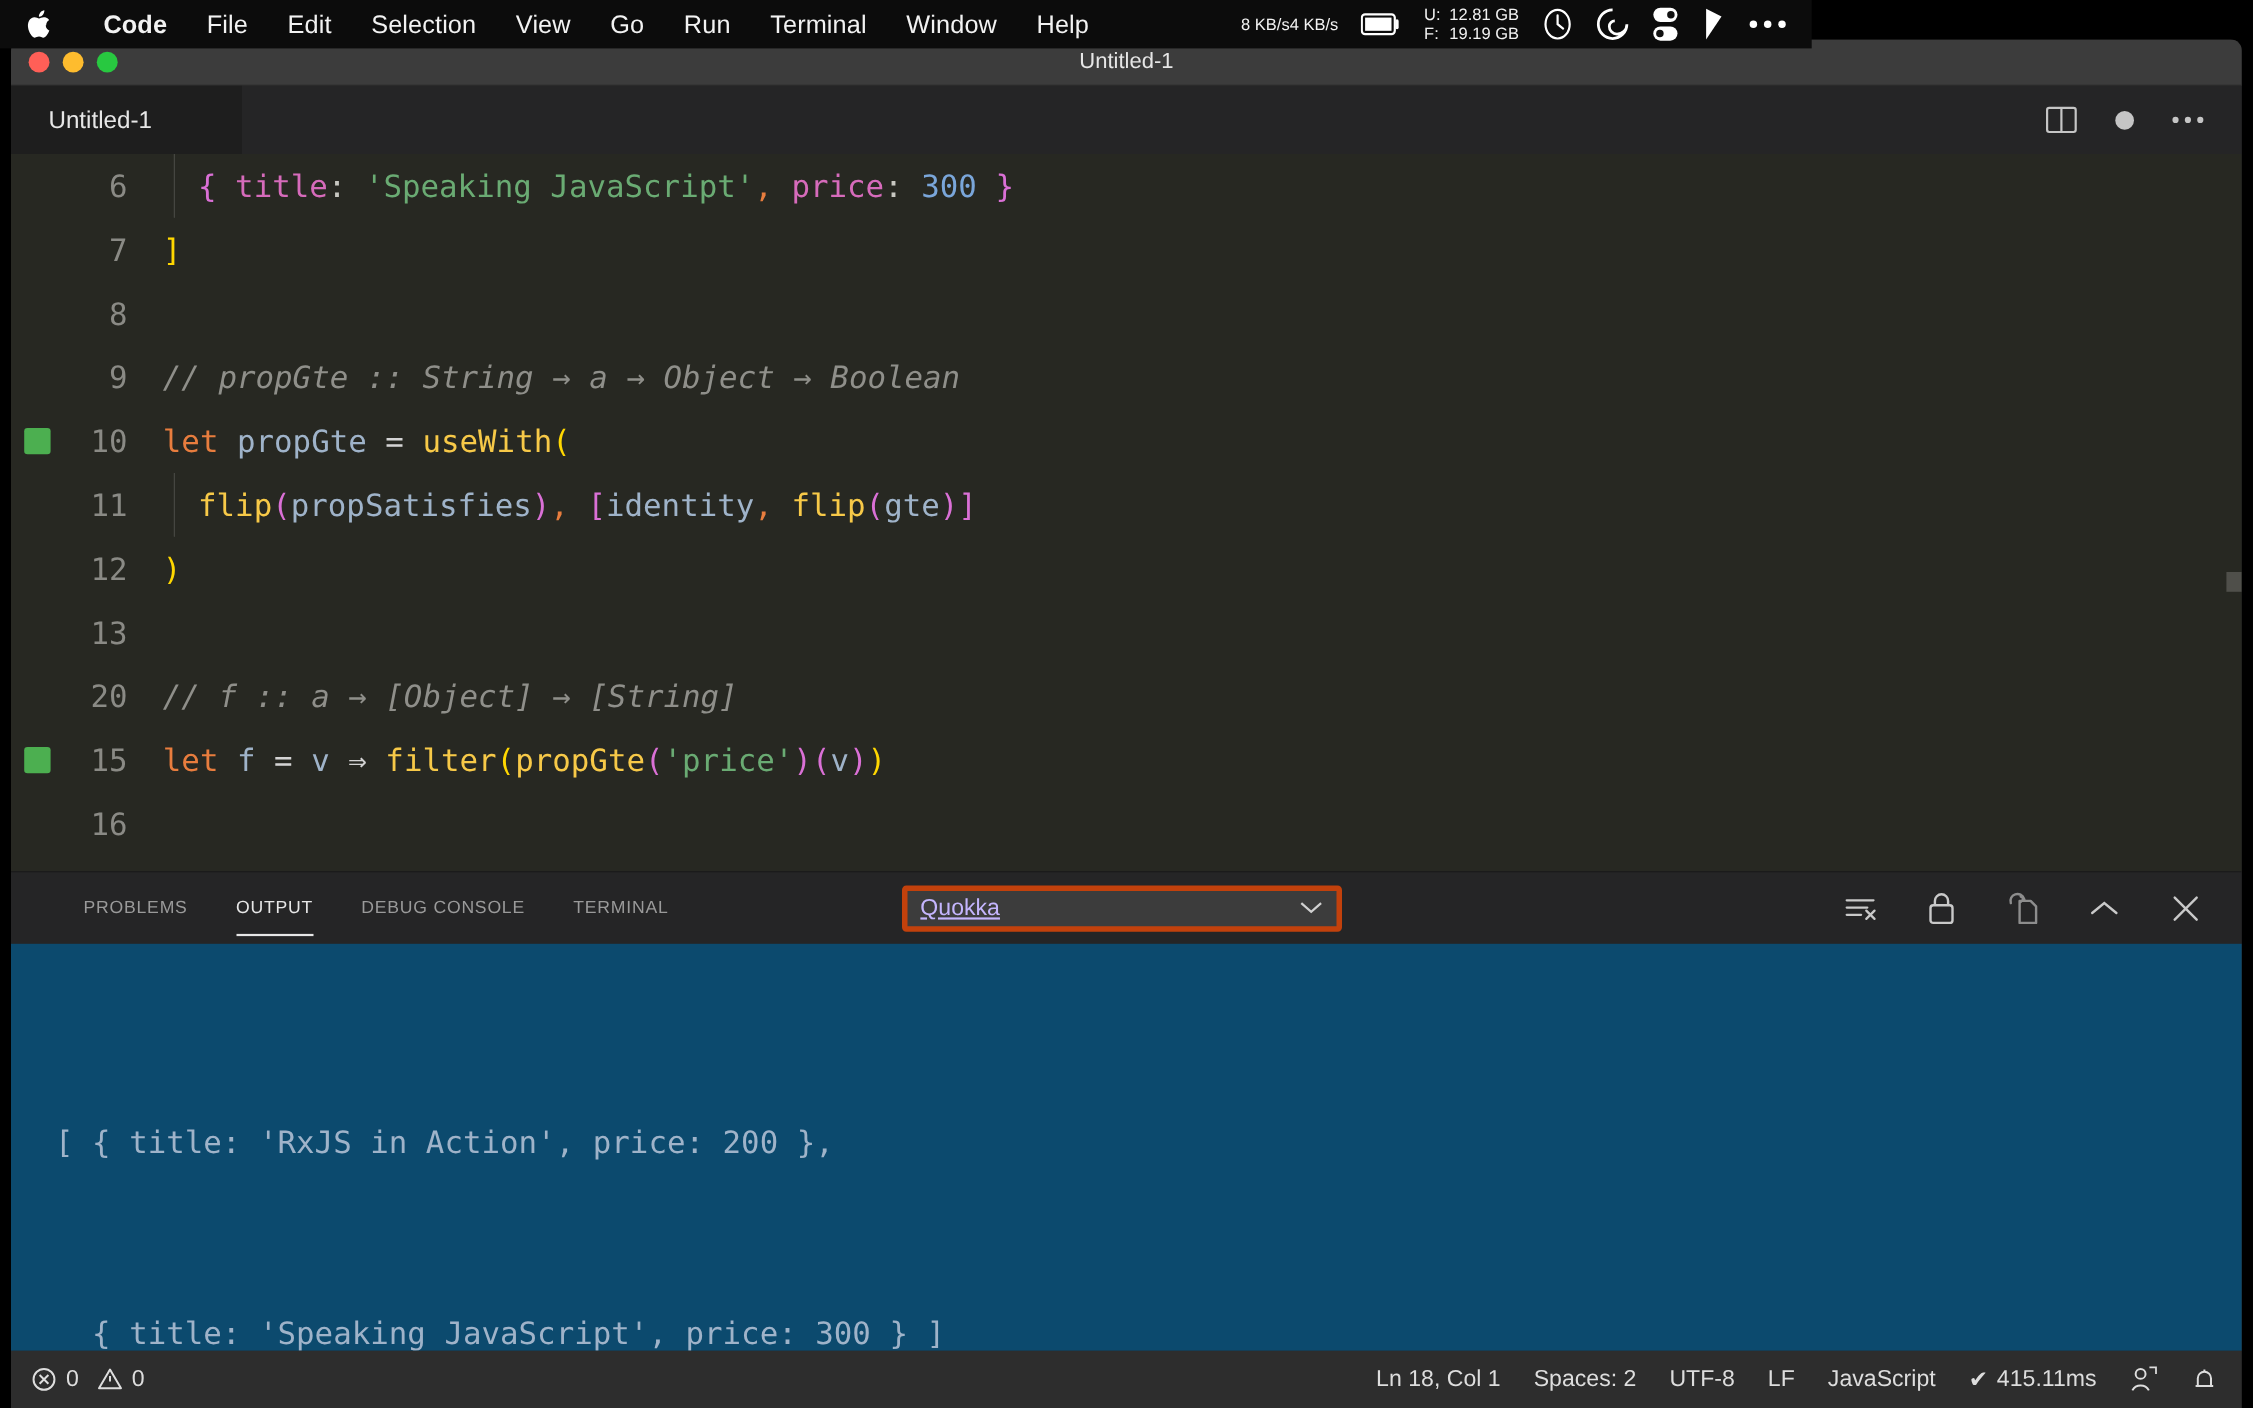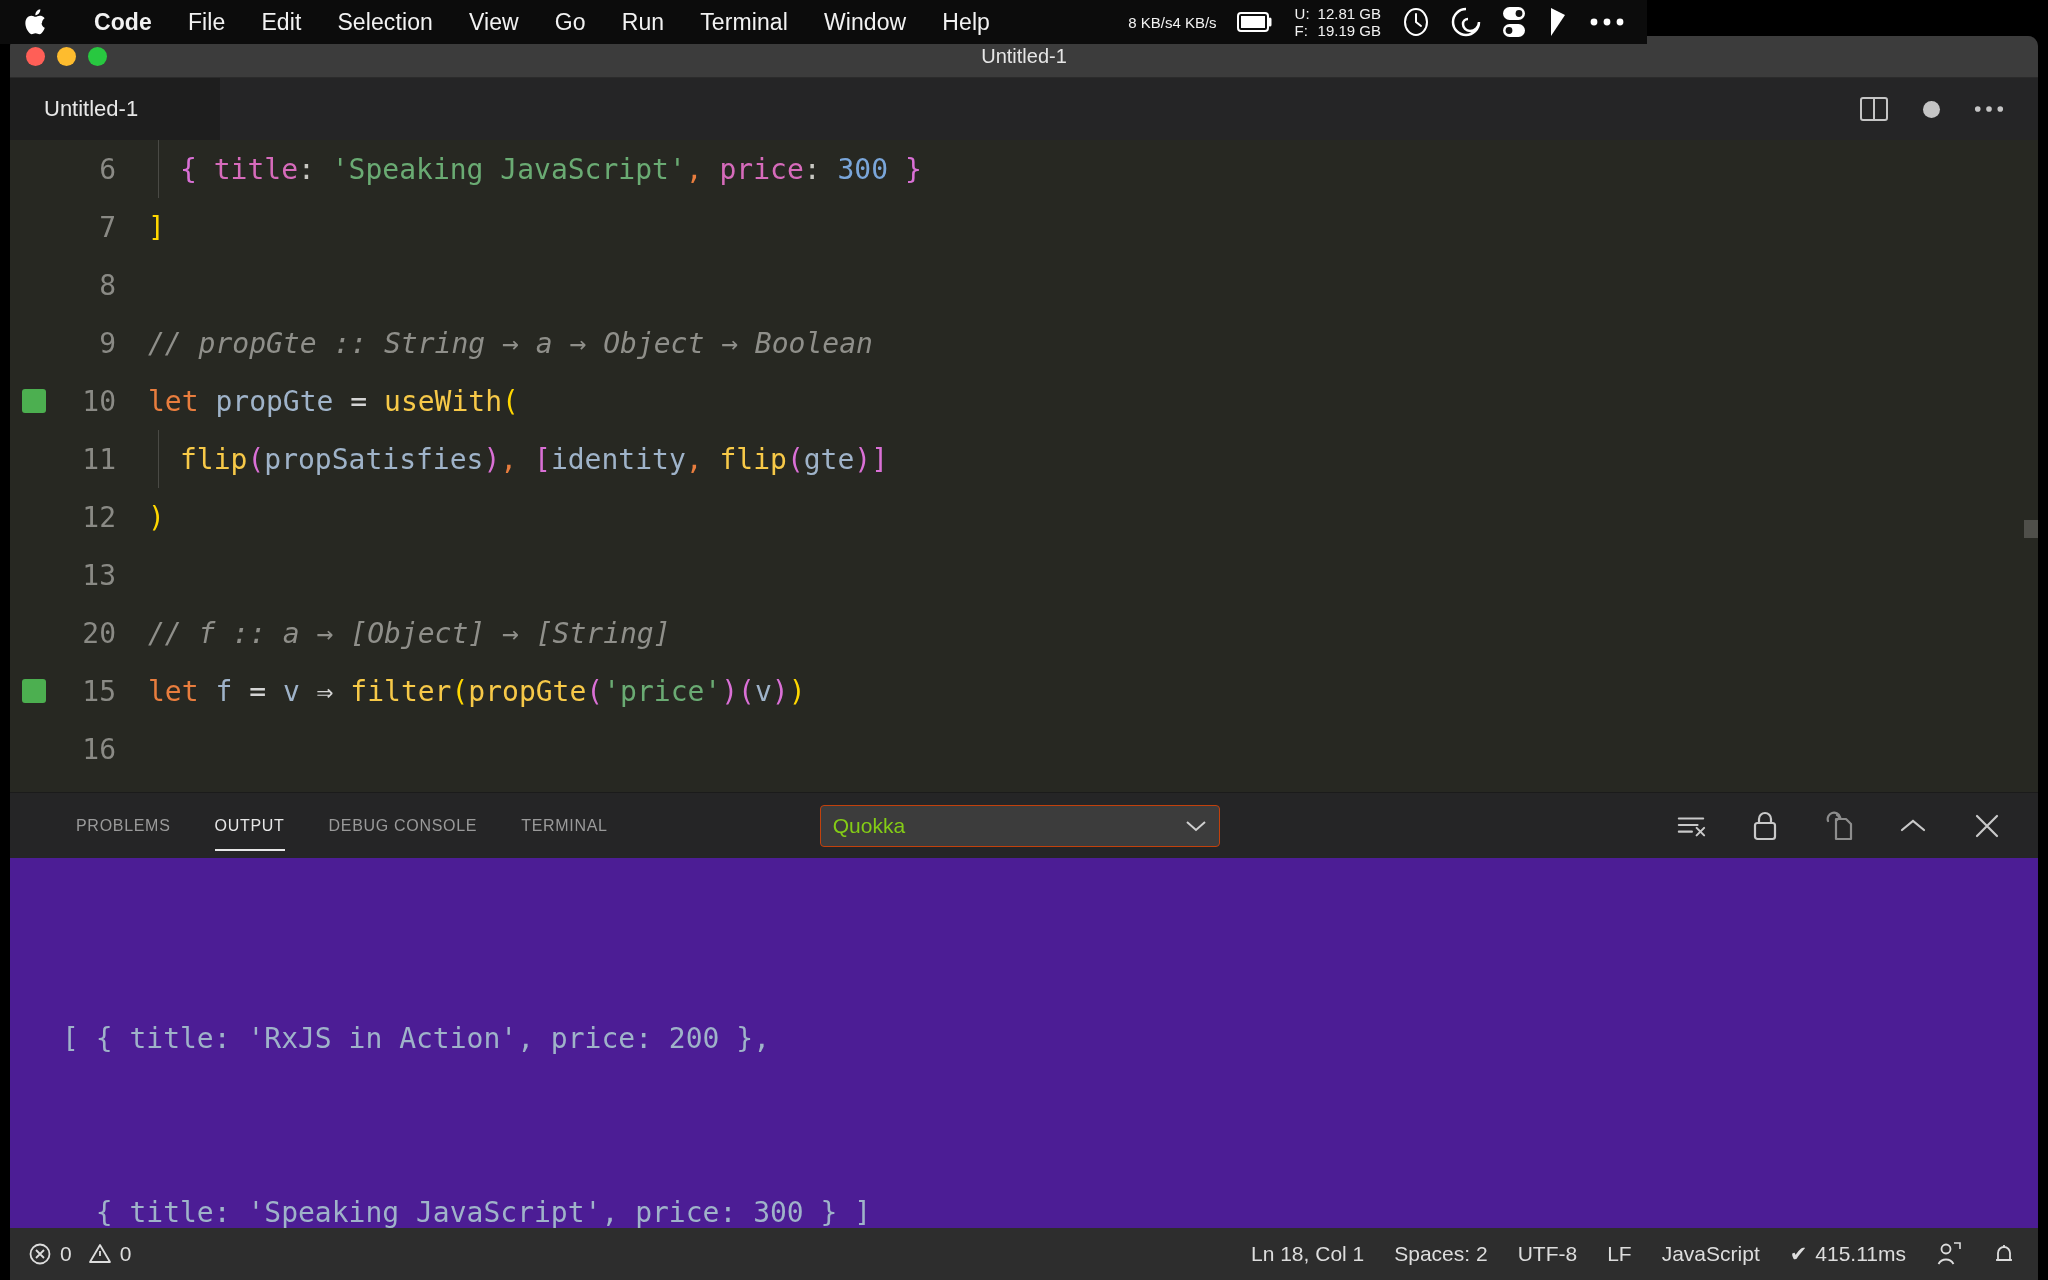--- a/index.html
+++ b/index.html
@@ -140,33 +140,34 @@
     padding: 0 22px; height: 66px; display:flex; align-items:center;
     position: relative;
   }
   .panel-tab.active { color: #e7e7e7; }
   .panel-tab.active::after {
     content:""; position:absolute; left: 22px; right: 22px; bottom: 8px; height: 2px; background: #e7e7e7;
   }
   #panel-select {
     margin-left: 190px;
     width: 400px; height: 42px;
-    background: #3c3c3c; border: 1px solid #c2410c; border-radius: 4px;
+    background: #3c3c3c; border: 5px solid #c2410c; border-radius: 4px;
     display:flex; align-items:center; padding: 0 12px;
-    color: #84cc16; font-size: 21px;
-    position: relative;
+    color: #c4b5fd; font-size: 21px;
+    position: relative;
+    text-decoration: underline;
   }
   #panel-select .chev { margin-left: auto; }
   #panel-actions { margin-left: auto; display:flex; align-items:center; gap: 44px; padding-right: 36px; }
   .pa-icon { width: 30px; height: 30px; display:flex; align-items:center; justify-content:center; color: #c9c9c9; }
 
   #panel-body {
-    background: #4c1d95;
+    background: #0c4a6e;
     height: 370px;
-    padding: 36px 0 0 52px;
+    padding: 36px 0 0 40px;
     font-family: "DejaVu Sans Mono", monospace;
     font-size: 28px;
     color: #9fb3c9;
     white-space: pre;
     line-height: 58px;
   }
   #panel-body .ln { display: block; }
 
   
   #statusbar {

